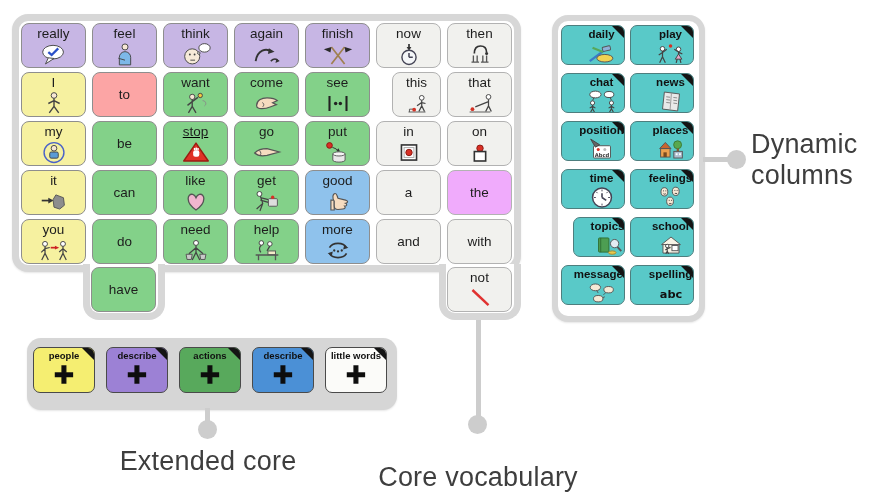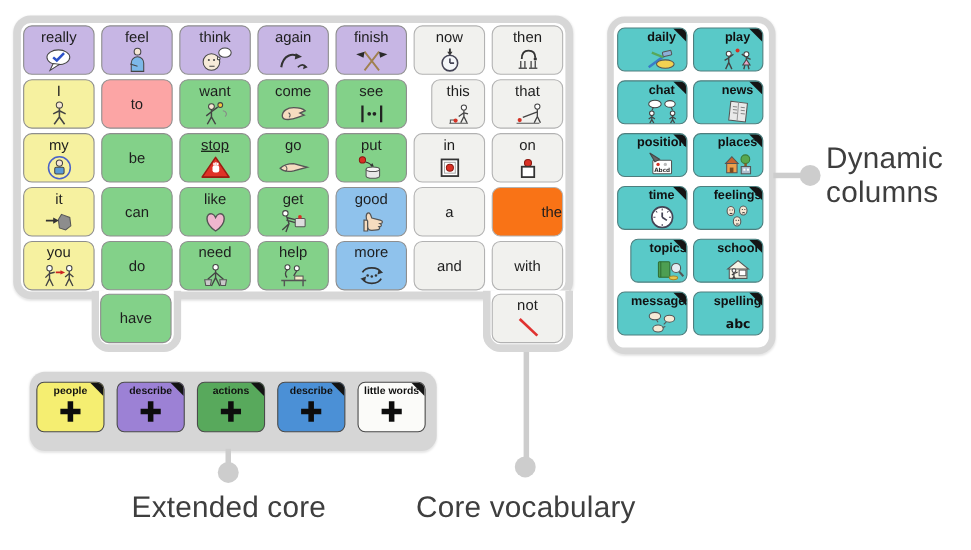--- a/index.html
+++ b/index.html
@@ -43,21 +43,21 @@
   .ecell .plus{font-size:34px;font-weight:900;color:#0d0d0d;line-height:26px;
                -webkit-text-stroke:1.3px #0d0d0d;}
   .fold{position:absolute;top:0;right:0;width:0;height:0;
         border-top:12px solid #141414;border-left:12px solid transparent;}
   
   .conn{position:absolute;background:#cdcdcd;z-index:2;}
   .dot{position:absolute;width:19px;height:19px;border-radius:50%;background:#cdcdcd;z-index:2;}
   .anno{position:absolute;color:#3e3e3e;font-size:27px;font-weight:500;letter-spacing:.2px;}
   #label-dynamic{left:751px;top:129px;line-height:31px;}
   #label-extended{left:106px;top:446px;width:204px;text-align:center;}
-  #label-core{left:370px;top:446px;width:216px;text-align:center;}
+  #label-core{left:370px;top:462px;width:216px;text-align:center;}
   svg{display:block;}
 </style>
 </head>
 <body>
 
 <div class="stage">
 
   <section class="panel" id="core-panel">
     <div id="core-grid">
         <div class="cell" style="background: rgb(199, 182, 228);">
@@ -300,21 +300,21 @@
           <span class="ico">
             <svg width="34" height="25" viewBox="0 0 36 26">
               <path d="M10.5 11.5 h3.5 v10.5 h-3.5 z" fill="#f6dcc0" stroke="#555" stroke-width="1.2"></path>
               <path d="M14 12.5 c-2 -2 -2 -8 1 -8 c2 0 2 3 3 5 l8 2 c3 .8 3 3 0 3.4 c2 1 1.5 3 -1 3 c1.5 1.6 0 3 -2 3 l-5 .6 c-3 0 -4 -2 -4 -4 z" fill="#f6dcc0" stroke="#555" stroke-width="1.2"></path>
             </svg>
           </span>
         </div>
         <div class="cell white textonly" style="background: rgb(241, 241, 238);">
           <span class="lbl">a</span>
         </div>
-        <div class="cell white textonly" style="background: #f97316; align-items: flex-end;">
+        <div class="cell white textonly" style="background: #f0abfc;">
           <span class="lbl">the</span>
         </div>
         <div class="cell" style="background: rgb(246, 241, 160);">
           <span class="lbl">you</span>
           <span class="ico">
             <svg width="34" height="25" viewBox="0 0 36 26">
               <circle cx="8.5" cy="6" r="2.6" fill="#fff" stroke="#444"></circle>
               <path d="M8.5 8.6 v7.4 M8.5 11 l-4 4 M8.5 11 l5 -1.2 M8.5 16 l-3.5 7 M8.5 16 l3.5 7" stroke="#444" stroke-width="1.3" fill="none"></path>
               <path d="M14.5 10 h5.5" stroke="#c22" stroke-width="1.8" fill="none"></path>
               <path d="M19 8 l4.5 2 l-4.5 2 z" fill="#c22"></path>

